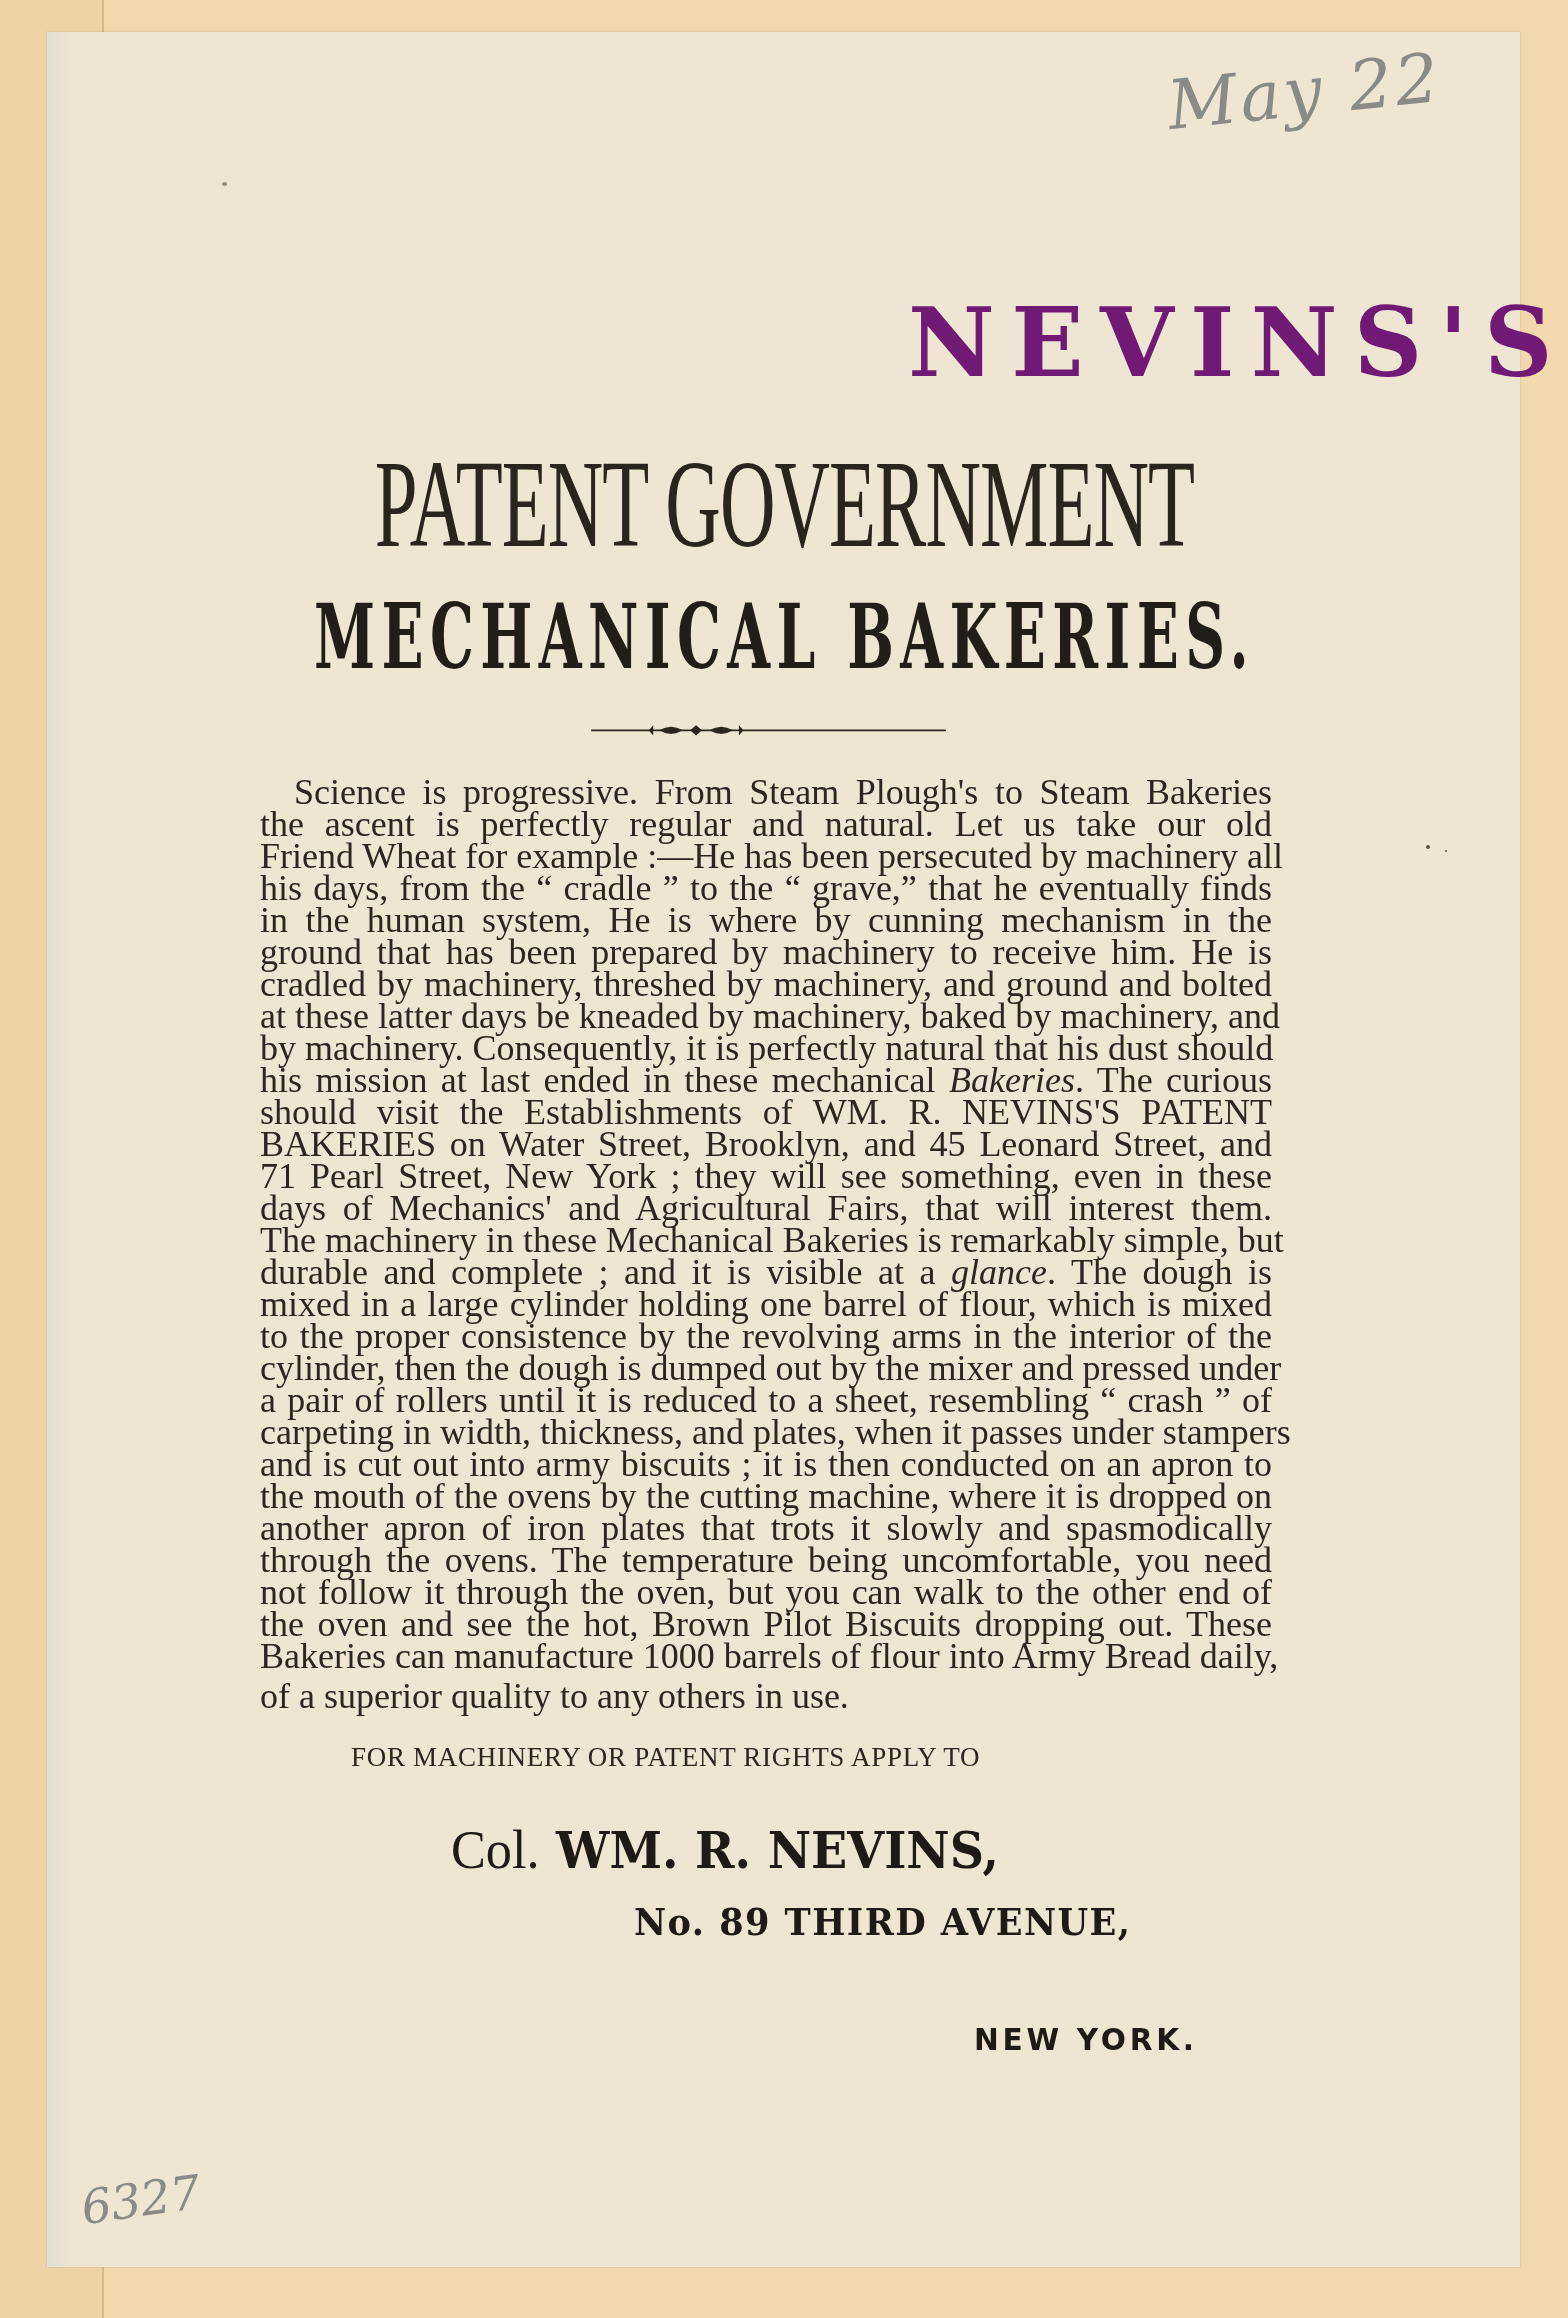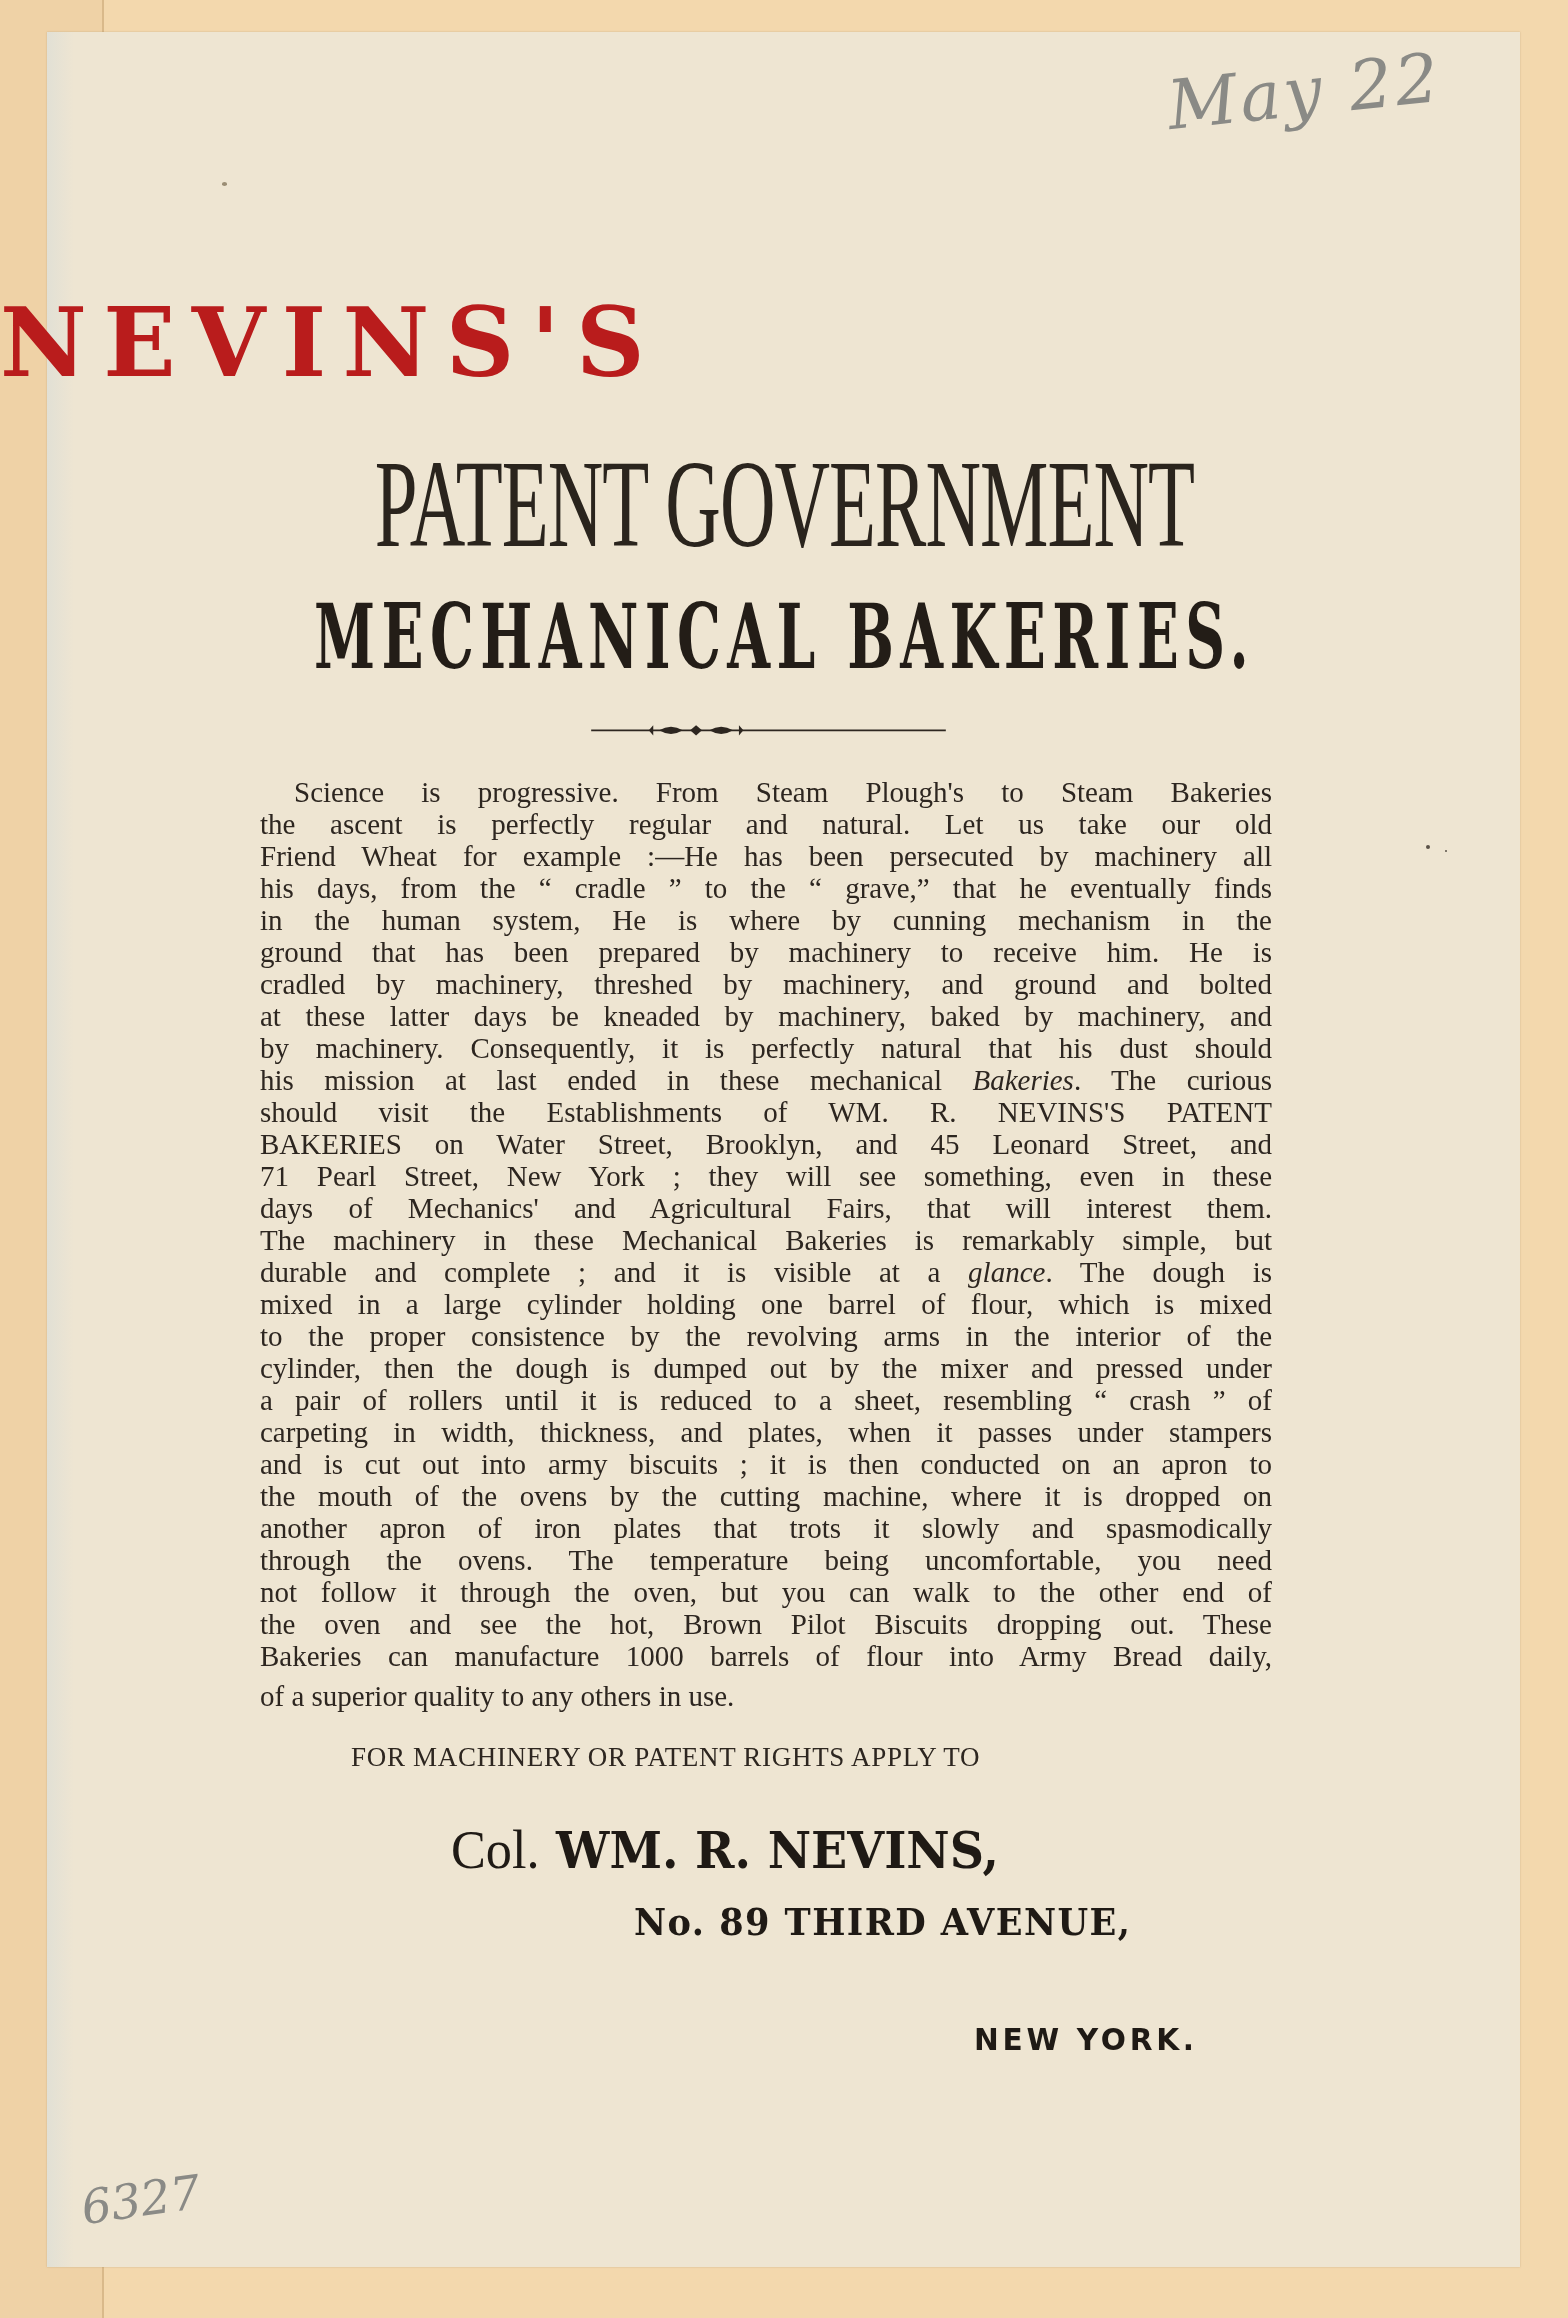--- a/index.html
+++ b/index.html
@@ -23,41 +23,41 @@
   }
   .hand {
     position:absolute; font-family:"DejaVu Serif", serif; font-style:italic;
     color:#8a8a86; font-weight:normal;
   }
   .hand-date { left:1167px; top:52px; font-size:68px; transform:rotate(-6deg); letter-spacing:3px; }
   .hand-num  { left:81px; top:2172px; font-size:47px; transform:rotate(-8deg); }
   .speck { position:absolute; border-radius:50%; background:#5a5248; }
 
   .title-1 {
-    position:absolute; left:0; width:1569px; top:287px; text-align:left;
+    position:absolute; left:0; width:1569px; top:287px; text-align:right;
     font-family:"DejaVu Serif", serif; font-weight:bold; font-size:95px;
-    letter-spacing:16.3px; color:#b91c1c; transform:scaleY(1.0);
+    letter-spacing:16.3px; color:#701a75; transform:scaleY(1.0);
   }
   .title-2 {
     position:absolute; left:0; width:1569px; top:434px; text-align:center;
     font-family:"Liberation Serif", serif; font-size:124px; color:#2a241d;
     letter-spacing:-1.5px; transform:scaleX(0.62); transform-origin:center;
     white-space:nowrap;
   }
   .title-3 {
     position:absolute; left:0; width:1569px; top:584px; text-align:center;
     font-family:"DejaVu Serif", serif; font-weight:bold; font-size:89px;
     color:#231d17; letter-spacing:10.3px; transform:scaleX(0.62); transform-origin:center;
     white-space:nowrap;
   }
   .ornament { position:absolute; left:591px; top:720px; width:355px; height:20.7px; }
 
   .body-text {
     position:absolute; left:260px; top:776px; width:1012px;
-    font-family:"Liberation Serif", serif; font-size:29px; line-height:32px;
+    font-family:"Liberation Serif", serif; font-size:36px; line-height:32px;
     color:#2d2620; text-align:justify;
   }
   .body-line { display:block; white-space:nowrap; text-align-last:justify; text-align:justify; height:32px; }
   .body-line.first { padding-left:34px; }
   .body-line.last { text-align-last:left;margin-top:8px; }
   .body-text em { font-style:italic; }
 
   .apply {
     position:absolute; left:351px; top:1742px; font-size:27px; color:#2d2620;
     letter-spacing:0.7px; white-space:nowrap;

